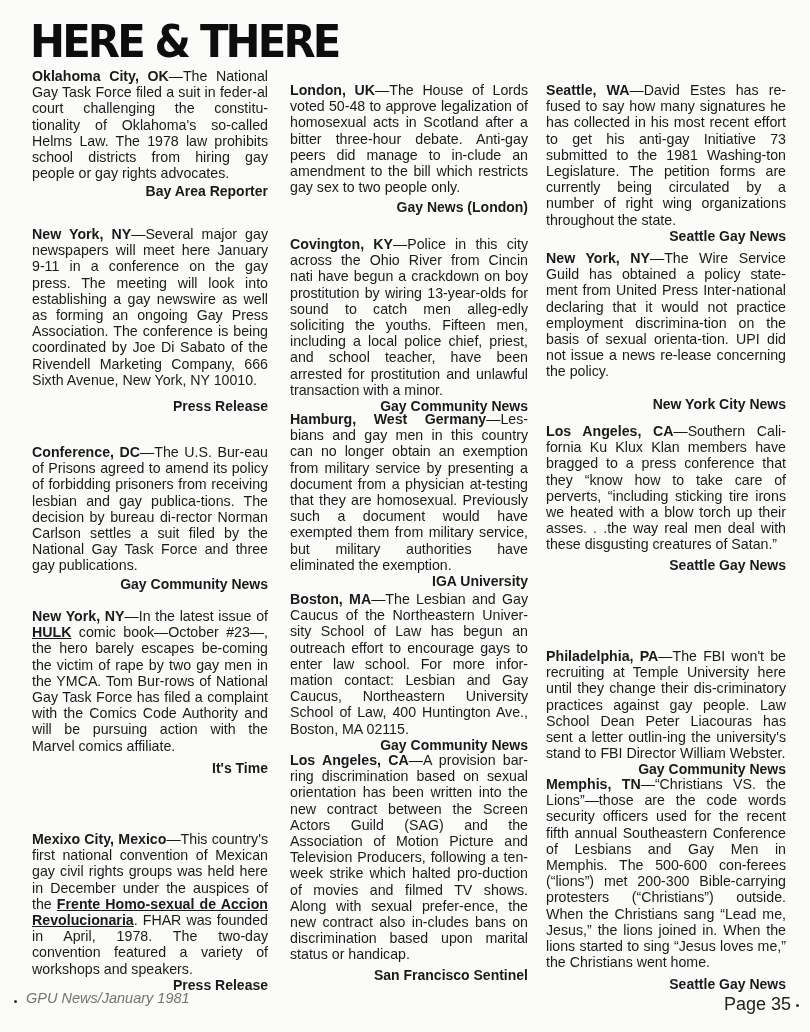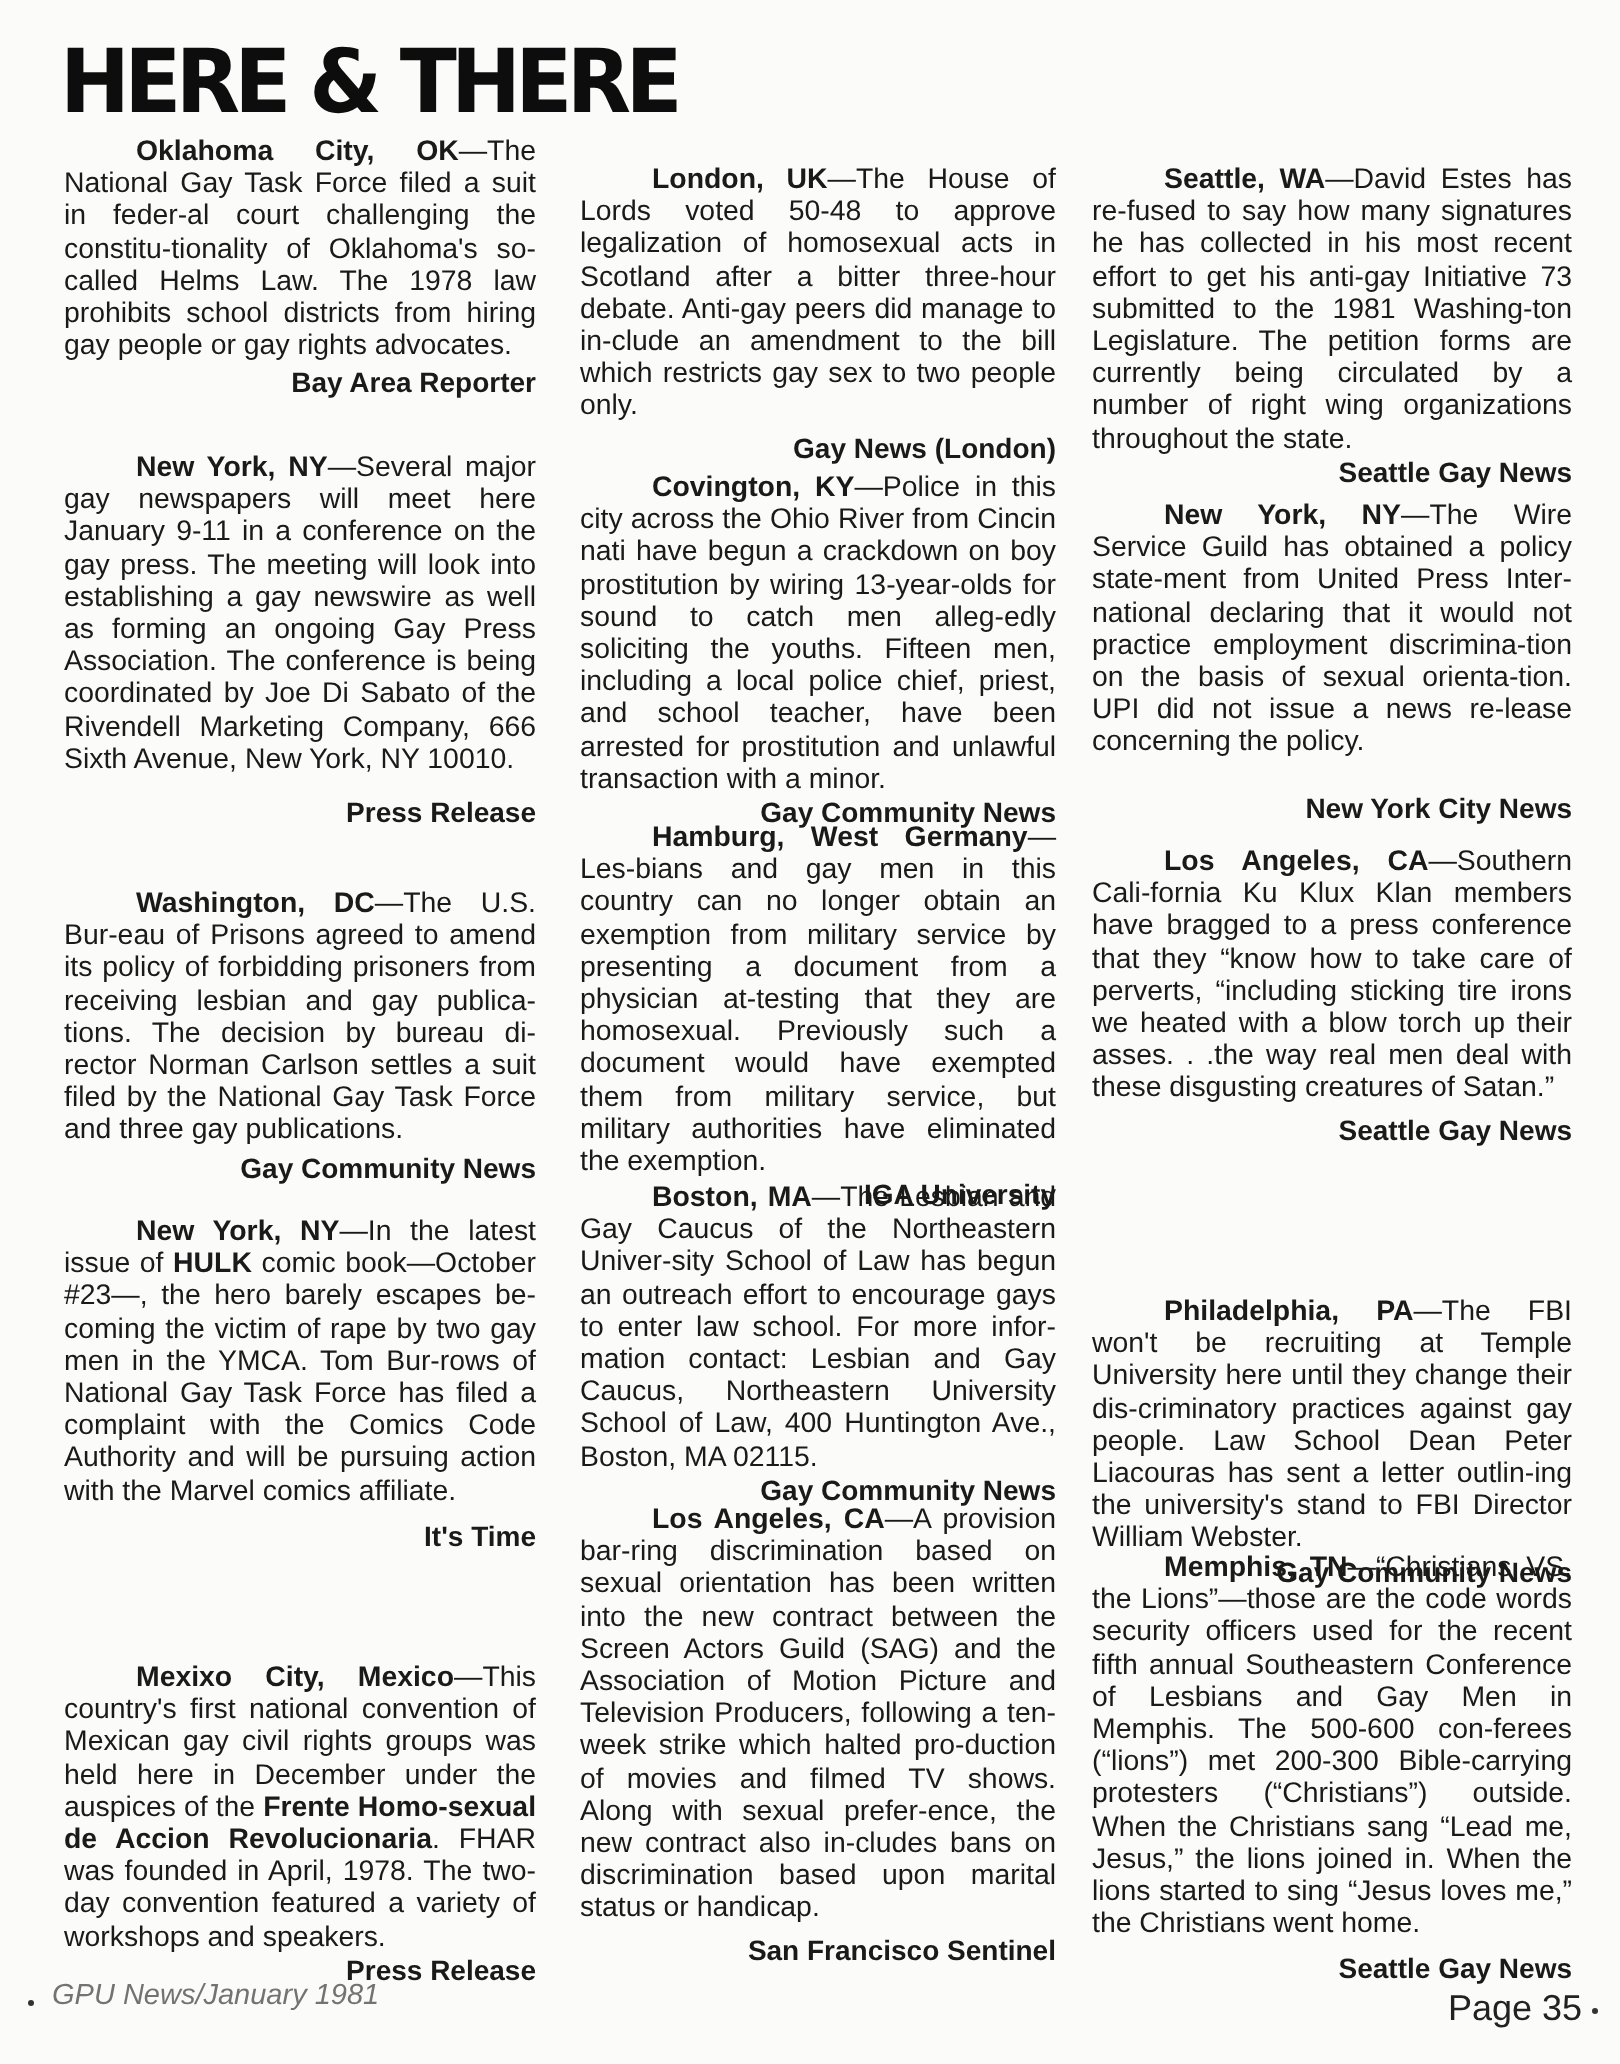--- a/index.html
+++ b/index.html
@@ -23,22 +23,22 @@
       font-size: 14.2px; line-height: 16.2px;
     }
     .col-1 { left: 32px; width: 236px; }
     .col-2 { left: 290px; width: 238px; }
     .col-3 { left: 546px; width: 240px; }
     .item { position: absolute; left: 0; right: 0; }
     .body-text {
       text-align: justify; text-align-last: left;
       hyphens: manual;
     }
-    .dateline { font-weight: bold; margin-left: 36px; }
-    .emph { font-weight: bold; }
+    .dateline { font-weight: bold; }
+    .emph { font-weight: bold; text-decoration: underline; }
     .source {
       text-align: right; font-weight: bold; font-size: 14px;
       line-height: 16px; margin-top: 2px;
     }
     .footer-left {
       position: absolute; left: 26px; top: 990px;
       font-size: 14.5px; color: #737373; font-style: italic;
     }
     .footer-right {
       position: absolute; left: 724px; top: 994px;
@@ -54,21 +54,21 @@
 <div class="col col-1">
   <div class="item" style="top:0px">
     <p class="body-text"><span class="dateline">Oklahoma City, OK</span><span>—</span><span>The National Gay Task Force filed a suit in feder-al court challenging the constitu-tionality of Oklahoma's so-called Helms Law. The 1978 law prohibits school districts from hiring gay people or gay rights advocates.</span></p>
     <div class="source">Bay Area Reporter</div>
   </div>
   <div class="item" style="top:158px">
     <p class="body-text"><span class="dateline">New York, NY</span><span>—</span><span>Several major gay newspapers will meet here January 9-11 in a conference on the gay press. The meeting will look into establishing a gay newswire as well as forming an ongoing Gay Press Association. The conference is being coordinated by Joe Di Sabato of the Rivendell Marketing Company, 666 Sixth Avenue, New York, NY 10010.</span></p>
     <div class="source" style="margin-top:10px">Press Release</div>
   </div>
   <div class="item" style="top:376px">
-    <p class="body-text"><span class="dateline">Washington, DC</span><span>—</span><span>The U.S. Bur-eau of Prisons agreed to amend its policy of forbidding prisoners from receiving lesbian and gay publica-tions. The decision by bureau di-rector Norman Carlson settles a suit filed by the National Gay Task Force and three gay publications.</span></p>
+    <p class="body-text"><span class="dateline">Conference, DC</span><span>—</span><span>The U.S. Bur-eau of Prisons agreed to amend its policy of forbidding prisoners from receiving lesbian and gay publica-tions. The decision by bureau di-rector Norman Carlson settles a suit filed by the National Gay Task Force and three gay publications.</span></p>
     <div class="source">Gay Community News</div>
   </div>
   <div class="item" style="top:540px">
     <p class="body-text"><span class="dateline">New York, NY</span><span>—</span><span>In the latest issue of </span><span class="emph">HULK</span><span> comic book—October #23—, the hero barely escapes be-coming the victim of rape by two gay men in the YMCA. Tom Bur-rows of National Gay Task Force has filed a complaint with the Comics Code Authority and will be pursuing action with the Marvel comics affiliate.</span></p>
     <div class="source" style="margin-top:6px">It's Time</div>
   </div>
   <div class="item" style="top:763px">
     <p class="body-text"><span class="dateline">Mexixo City, Mexico</span><span>—</span><span>This country's first national convention of Mexican gay civil rights groups was held here in December under the auspices of the </span><span class="emph">Frente Homo-sexual de Accion Revolucionaria</span><span>. FHAR was founded in April, 1978. The two-day convention featured a variety of workshops and speakers.</span></p>
     <div class="source" style="margin-top:0">Press Release</div>
   </div>

